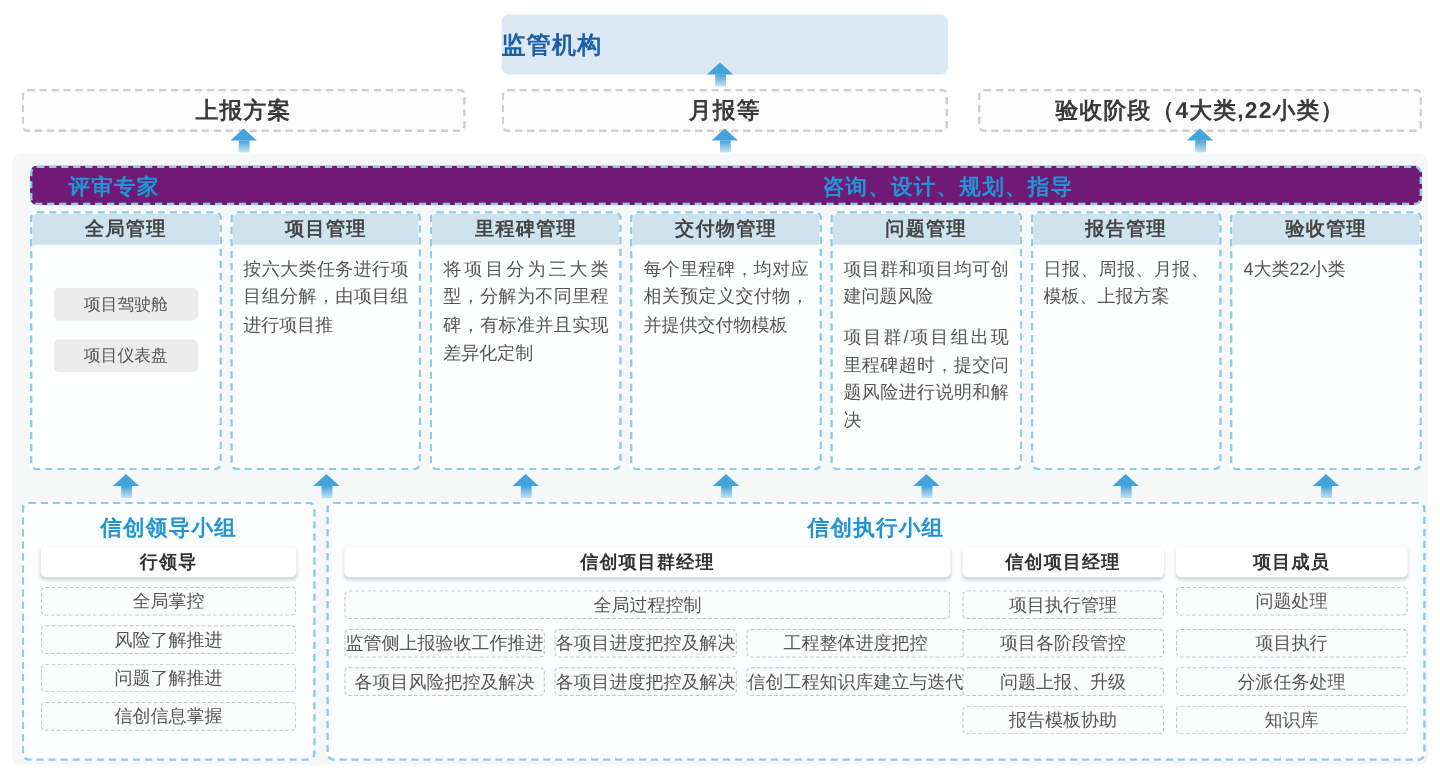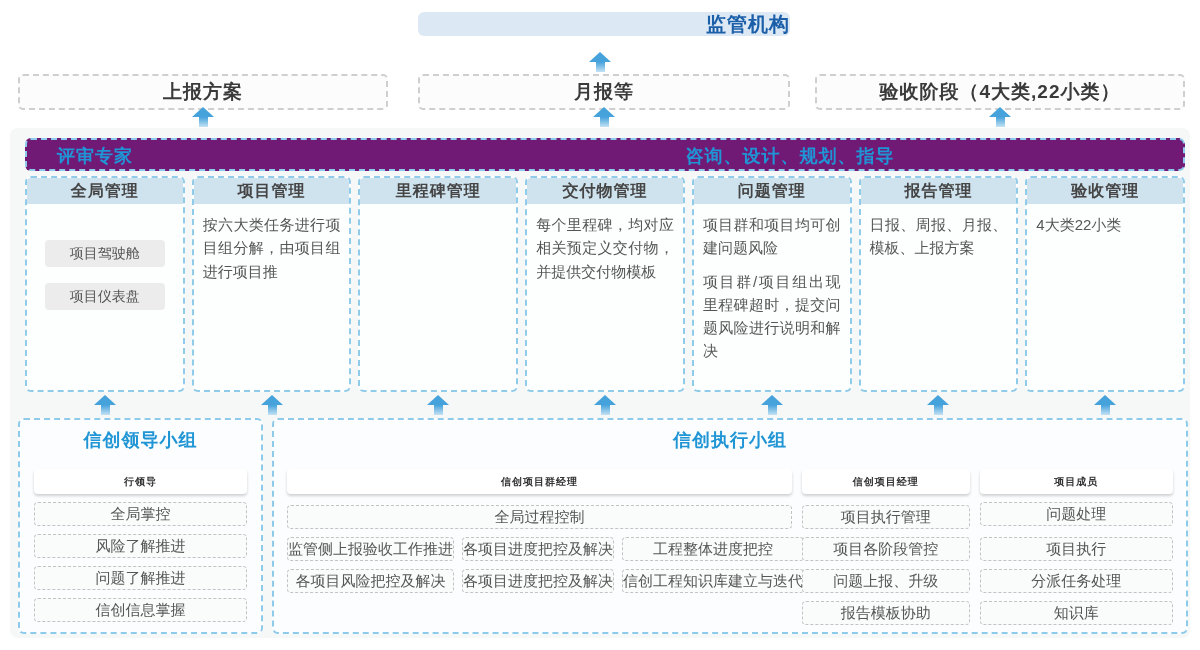--- a/index.html
+++ b/index.html
@@ -5,23 +5,23 @@
   * { margin:0; padding:0; box-sizing:border-box; }
   html,body { width:1200px; height:650px; }
   body {
     font-family:"Liberation Sans","DejaVu Sans",sans-serif;
     background:#ffffff; color:#333; position:relative; overflow:hidden;
   }
   .abs { position:absolute; }
 
   
   .regulator-box {
-    left:418px; top:12px; width:372px; height:24px;
+    left:418px; top:12px; width:372px; height:50px;
     background:#dce9f5; border-radius:6px;
-    display:flex; align-items:center; justify-content:flex-end;
+    display:flex; align-items:center; justify-content:flex-start;
     font-size:20px; font-weight:bold; color:#1b5fa9; letter-spacing:1px;
   }
   .channel-box {
     top:74px; height:36px;
     background:#fcfcfc; border:2px dashed #cfcfcf; border-radius:5px;
     display:flex; align-items:center; justify-content:center;
     font-size:19px; font-weight:bold; color:#3a3a3a; letter-spacing:1px;
   }
   .channel-1 { left:18px;  width:370px; }
   .channel-2 { left:418px; width:372px; }
@@ -82,28 +82,28 @@
   .chip.first { margin-top:27px; }
 
   
   .group-box {
     position:absolute; top:290px; height:216px;
     border:2px dashed #8ecbea; border-radius:6px; background:#fbfdfe;
   }
   .leader-group { left:8px; width:245px; }
   .exec-group   { left:262px; width:916px; }
   .group-title {
-    height:26px; margin:7px 0 16px; text-align:center;
+    height:26px; margin:7px 0 3px; text-align:center;
     font-size:18px; font-weight:bold; color:#2095d5; letter-spacing:1px; line-height:26px;
   }
   .role-box {
     height:25px; background:#ffffff; border-radius:4px;
     box-shadow:0 2px 3px rgba(0,0,0,0.18);
     display:flex; align-items:center; justify-content:center;
-    font-size:10px; font-weight:bold; color:#333; letter-spacing:1px;
+    font-size:15px; font-weight:bold; color:#333; letter-spacing:1px;
   }
   .task-item {
     height:24px; background:#fafbfb; border:1px dashed #c3c3c3; border-radius:4px;
     display:flex; align-items:center; justify-content:center;
     font-size:15px; color:#565656; white-space:nowrap;
   }
   .leader-group .inner { padding:0 14px; }
   .leader-group .task-item { margin-top:8px; }
   .leader-group .role-box { margin-bottom:1px; }
 
@@ -170,20 +170,21 @@
       </div>
     </div>
 
     <div class="module-column">
       <div class="col-header">项目管理</div>
       <div class="col-body">按六大类任务进行项目组分解，由项目组进行项目推</div>
     </div>
 
     <div class="module-column">
       <div class="col-header">里程碑管理</div>
+      <div class="col-body">将项目分为三大类型，分解为不同里程碑，有标准并且实现差异化定制</div>
     </div>
 
     <div class="module-column">
       <div class="col-header">交付物管理</div>
       <div class="col-body">每个里程碑，均对应相关预定义交付物，并提供交付物模板</div>
     </div>
 
     <div class="module-column">
       <div class="col-header">问题管理</div>
       <div class="col-body">

